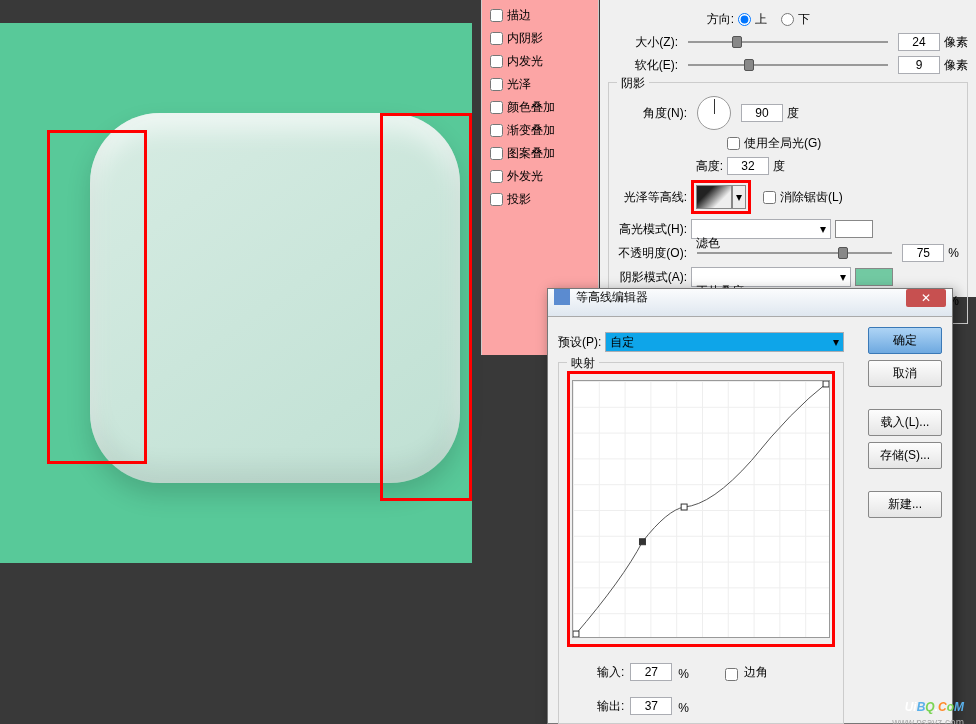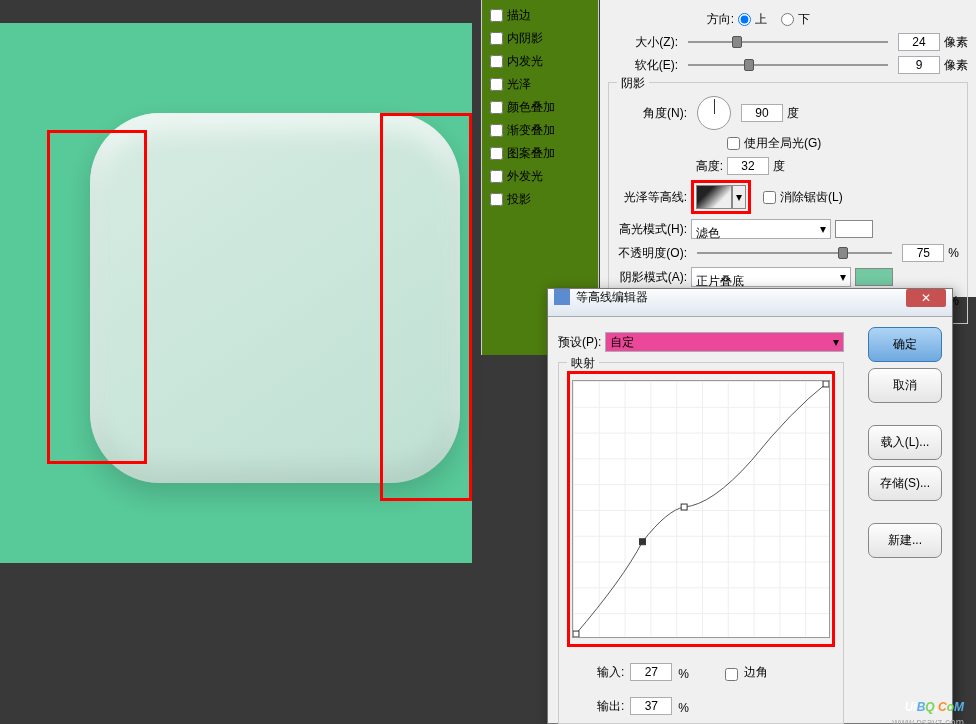--- a/index.html
+++ b/index.html
@@ -1,48 +1,48 @@
 <!DOCTYPE html>
 <html><head>
 <meta charset="utf-8">
 <style>
 *{box-sizing:border-box;margin:0;padding:0;font-family:"Microsoft YaHei","SimSun",sans-serif;font-size:12px}
 body{width:976px;height:724px;background:#393939;position:relative;overflow:hidden}
 .canvas{position:absolute;left:0;top:23px;width:472px;height:540px;background:#58c999}
 .shape{position:absolute;left:90px;top:90px;width:370px;height:370px;border-radius:70px;background:linear-gradient(145deg,#d7ece3,#bfe0d3);box-shadow:inset 0 -15px 25px rgba(0,0,0,.08),inset 0 18px 25px rgba(255,255,255,.6),0 12px 25px rgba(0,0,0,.15)}
 .redbox{position:absolute;border:3px solid #ff0000}
-.panel-effects{position:absolute;left:481px;top:0;width:118px;height:355px;background:#4d7c0f;border-left:1px solid #ccc;border-right:1px solid #ccc;padding:4px 6px}
+.panel-effects{position:absolute;left:481px;top:0;width:118px;height:355px;background:#fca5a5;border-left:1px solid #ccc;border-right:1px solid #ccc;padding:4px 6px}
 .effect-row{display:flex;align-items:center;padding:3px 2px;gap:4px}
 .effect-row input{margin:0}
 .panel-struct{position:absolute;left:600px;top:0;width:376px;height:297px;background:#f0f0f0;padding:6px 8px}
 .struct-row{display:flex;align-items:center;margin:5px 0;gap:4px}
 .lbl{text-align:right;min-width:70px}
 .num{width:42px;height:18px;border:1px solid #abadb3;background:#fff;text-align:center;line-height:16px}
 .slider{flex:1;height:16px;position:relative;margin:0 6px}
 .slider:before{content:"";position:absolute;top:7px;left:0;right:0;height:2px;background:#999}
 .thumb{position:absolute;top:2px;width:10px;height:12px;background:#888;border:1px solid #555;border-radius:2px}
 .fieldset{border:1px solid #ccc;margin-top:8px;padding:8px;position:relative}
 .fieldset-label{position:absolute;top:-8px;left:8px;background:#f0f0f0;padding:0 4px}
 .angle-widget{width:34px;height:34px;border:1px solid #999;border-radius:50%;position:relative;background:#fff;margin:0 6px}
 .angle-widget:after{content:"";position:absolute;left:16px;top:2px;width:1px;height:15px;background:#333}
 .contour-swatch{width:36px;height:24px;border:1px solid #888;background:linear-gradient(135deg,#222 0%,#222 30%,#eee 70%,#eee 100%)}
 .dropdown-arrow{width:14px;height:24px;border:1px solid #888;background:#eee;display:flex;align-items:center;justify-content:center}
-.select{height:20px;border:1px solid #abadb3;background:#fff;padding:4px 18px 0 4px;position:relative;line-height:18px}
+.select{height:20px;border:1px solid #abadb3;background:#fff;padding:14px 18px 0 4px;position:relative;line-height:18px}
 .select:after{content:"▾";position:absolute;right:4px;top:0}
 .swatch{width:38px;height:18px;border:1px solid #888}
 .dialog{position:absolute;left:547px;top:288px;width:406px;height:436px;background:#f0f0f0;border:1px solid #777;box-shadow:3px 3px 12px rgba(0,0,0,.4)}
 .titlebar{height:28px;background:linear-gradient(#fbfcfd,#dfe7f0);display:flex;padding:0 6px;border-bottom:1px solid #aaa}
 .title-icon{width:16px;height:16px;background:#5b8bd0;margin-right:6px}
 .closebtn{margin-left:auto;width:40px;height:18px;background:#c75050;color:#fff;display:flex;align-items:center;justify-content:center;border-radius:2px}
 .dialog-body{padding:10px;display:flex;gap:24px}
 .left-col{flex:1}
 .right-col{width:86px;display:flex;flex-direction:column;gap:6px}
-.btn{height:35px;border:1px solid #888;background:linear-gradient(#fdfdfd,#e5e5e5);display:flex;align-items:center;justify-content:center;border-radius:7px;cursor:pointer}
+.btn{height:27px;border:1px solid #888;background:linear-gradient(#fdfdfd,#e5e5e5);display:flex;align-items:center;justify-content:center;border-radius:2px;cursor:pointer}
 .btn.primary{background:linear-gradient(#aed4f5,#6ea9e0);border-color:#3a79b7}
-.preset-select{flex:1;height:20px;border:1px solid #abadb3;background:#ec4899;padding:0 18px 0 4px;position:relative;line-height:18px}
+.preset-select{flex:1;height:20px;border:1px solid #abadb3;background:#0ea5e9;padding:0 18px 0 4px;position:relative;line-height:18px}
 .preset-select:after{content:"▾";position:absolute;right:4px;top:0}
 .map-fieldset{border:1px solid #ccc;margin-top:10px;padding:8px;position:relative}
 .curve-canvas{width:258px;height:258px;border:1px solid #999;background:#fff;position:relative;margin:4px 0}
 .grid{position:absolute;inset:0;background-image:linear-gradient(#eee 1px,transparent 1px),linear-gradient(90deg,#eee 1px,transparent 1px);background-size:25.8px 25.8px}
 .curve-svg{position:absolute;inset:0}
 .io-row{display:flex;align-items:flex-end;gap:6px;margin-top:16px;margin-left:30px}
 .watermark{position:absolute;right:12px;bottom:8px;font-size:18px;font-weight:bold;font-style:italic;color:#fff}
 .watermark .g{color:#7ad455}.watermark .o{color:#ff8a2a}
 .wm2{position:absolute;right:12px;bottom:-4px;font-size:10px;color:#aaa}
 </style>

